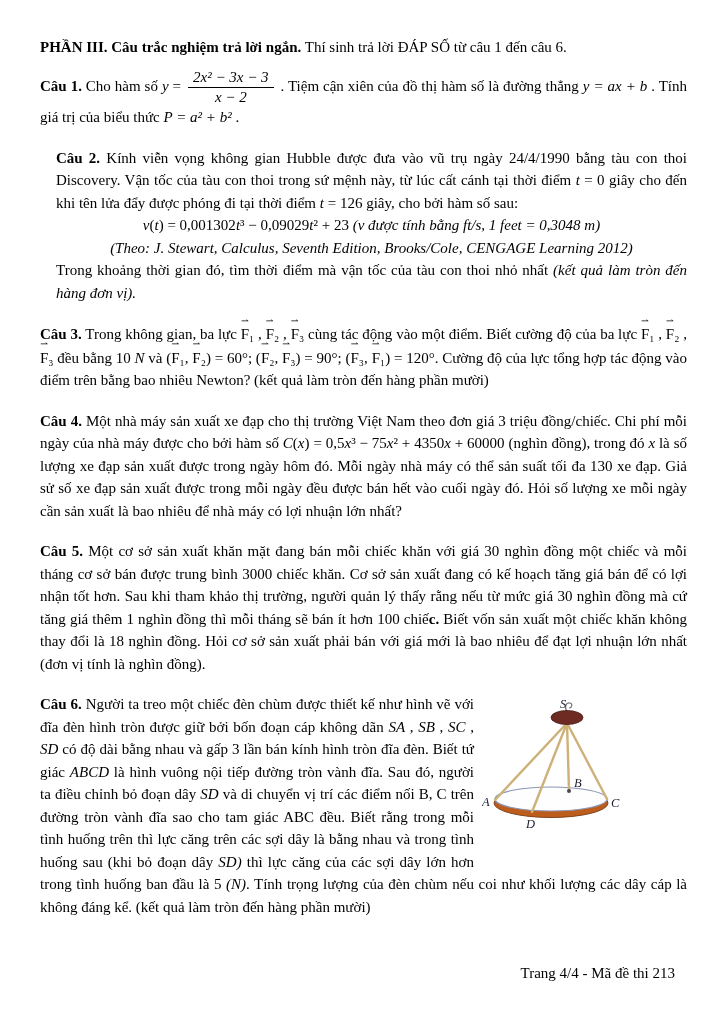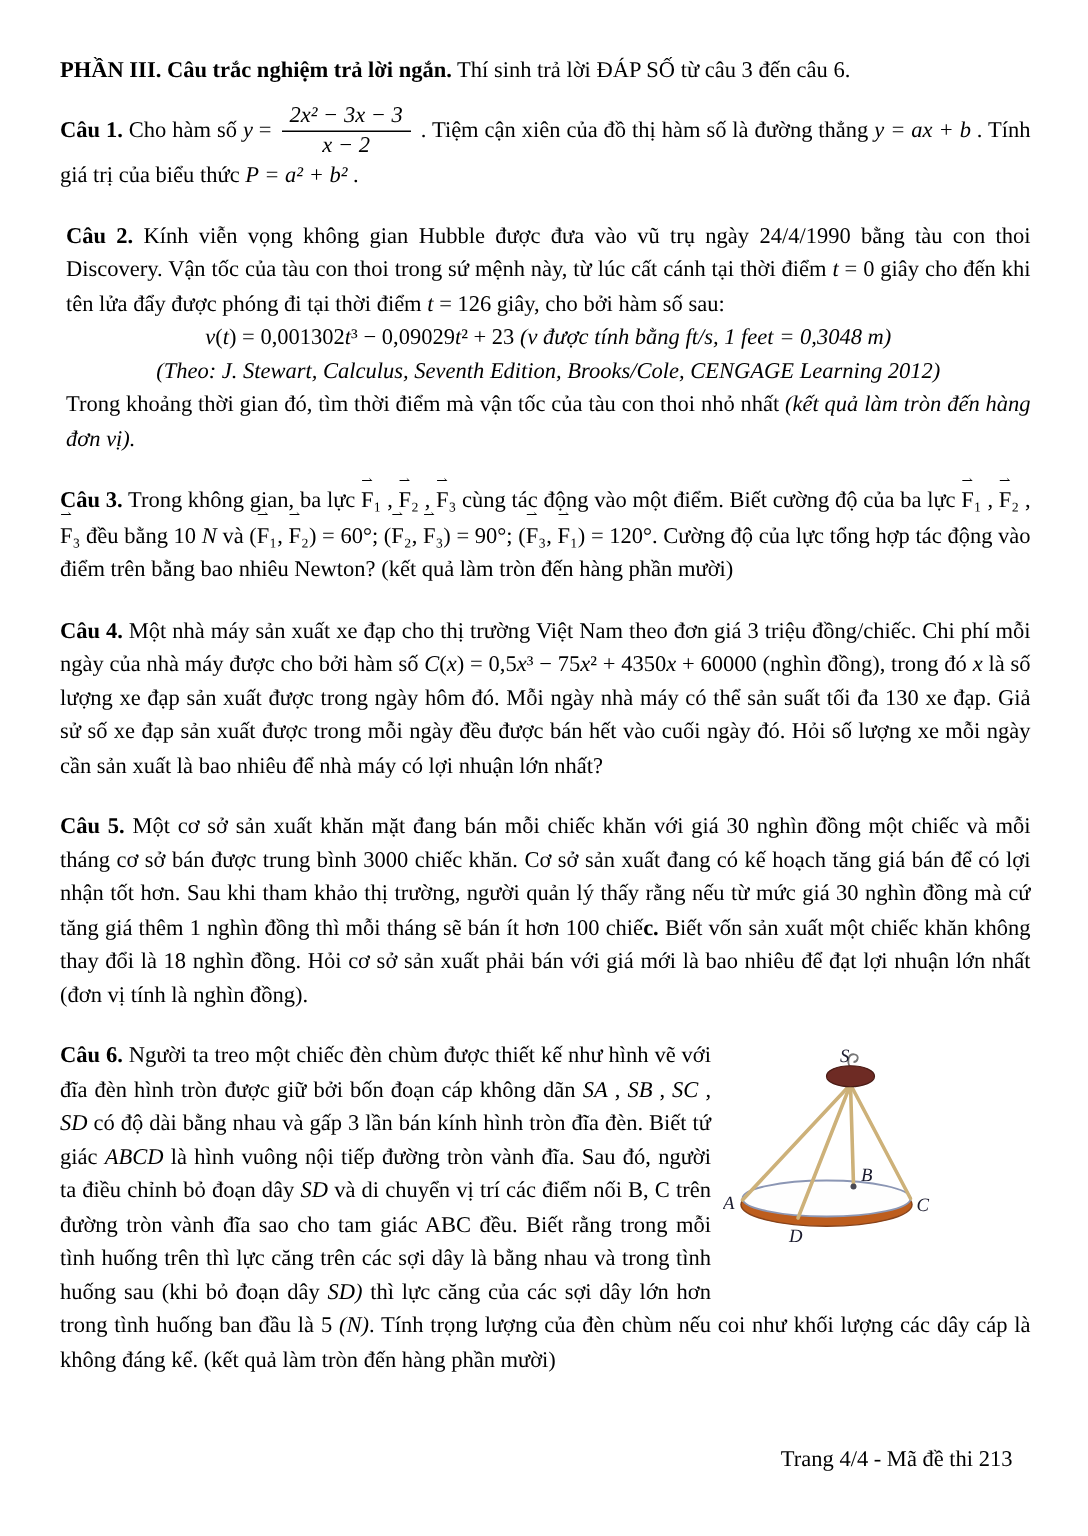--- a/index.html
+++ b/index.html
@@ -17,32 +17,32 @@
   .seg-m{font-style:italic;}
   .seg-vec{position:relative;display:inline-block;padding-top:1px;}
   .seg-vec::before{
     content:"⇀";position:absolute;left:0.02em;top:-0.78em;
     font-size:0.62em;font-style:normal;letter-spacing:0;
   }
   .frac{display:inline-block;vertical-align:middle;text-align:center;
         font-style:italic;padding:0 3px;line-height:1.15;}
   .fnum{display:block;border-bottom:1px solid #000;padding:0 5px 1px 5px;}
   .fden{display:block;padding-top:1px;}
-  .qblock{margin:0 0 18px 4px;}
+  .qblock{margin:0 0 18px 16px;}
   .q6wrap{margin:0;}
   .lamp-fig{float:right;width:205px;height:162px;margin:0 0 2px 8px;}
   .end-line{clear:both;text-align:center;margin:40px 0 0 0;}
   .page-footer{position:absolute;right:38px;bottom:28px;margin:12px;text-align:right;}
 </style>
 </head>
 <body>
 
 <div class="page">
 
-  <p class="para" style="margin-bottom:10px"><span class="seg-b">PHẦN III. Câu trắc nghiệm trả lời ngắn.</span><span> Thí sinh trả lời ĐÁP SỐ từ câu 3 đến câu 6.</span></p>
+  <p class="para" style="margin-bottom:10px"><span class="seg-b">PHẦN III. Câu trắc nghiệm trả lời ngắn.</span><span> Thí sinh trả lời ĐÁP SỐ từ câu 1 đến câu 6.</span></p>
 
   <p class="para"><span class="seg-b">Câu 1.</span><span> Cho hàm số </span><span class="seg-m">y</span><span> = </span><span class="frac"><span class="fnum">2x² − 3x − 3</span><span class="fden">x − 2</span></span><span> . Tiệm cận xiên của đồ thị hàm số là đường thẳng </span><span class="seg-m">y = ax + b</span><span> . Tính giá trị của biểu thức </span><span class="seg-m">P = a² + b²</span><span> .</span></p>
 
   <div class="qblock">
     <p class="para tight"><span class="seg-b">Câu 2.</span><span> Kính viễn vọng không gian Hubble được đưa vào vũ trụ ngày 24/4/1990 bằng tàu con thoi Discovery. Vận tốc của tàu con thoi trong sứ mệnh này, từ lúc cất cánh tại thời điểm </span><span class="seg-m">t</span><span> = 0 giây cho đến khi tên lửa đẩy được phóng đi tại thời điểm </span><span class="seg-m">t</span><span> = 126 giây, cho bởi hàm số sau:</span></p>
     <p class="center"><span class="seg-m">v</span><span>(</span><span class="seg-m">t</span><span>) = 0,001302</span><span class="seg-m">t</span><span>³ − 0,09029</span><span class="seg-m">t</span><span>² + 23  </span><span class="seg-i">(v được tính bằng ft/s, 1 feet = 0,3048 m)</span></p>
     <p class="center"><span class="seg-i">(Theo: J. Stewart, Calculus, Seventh Edition, Brooks/Cole, CENGAGE Learning 2012)</span></p>
     <p class="para tight"><span>Trong khoảng thời gian đó, tìm thời điểm mà vận tốc của tàu con thoi nhỏ nhất </span><span class="seg-i">(kết quả làm tròn đến hàng đơn vị).</span></p>
   </div>
 

